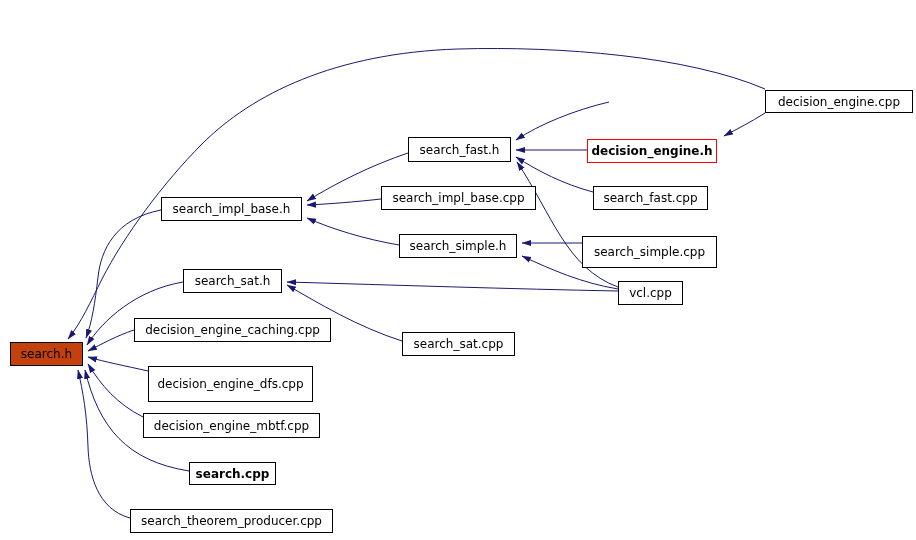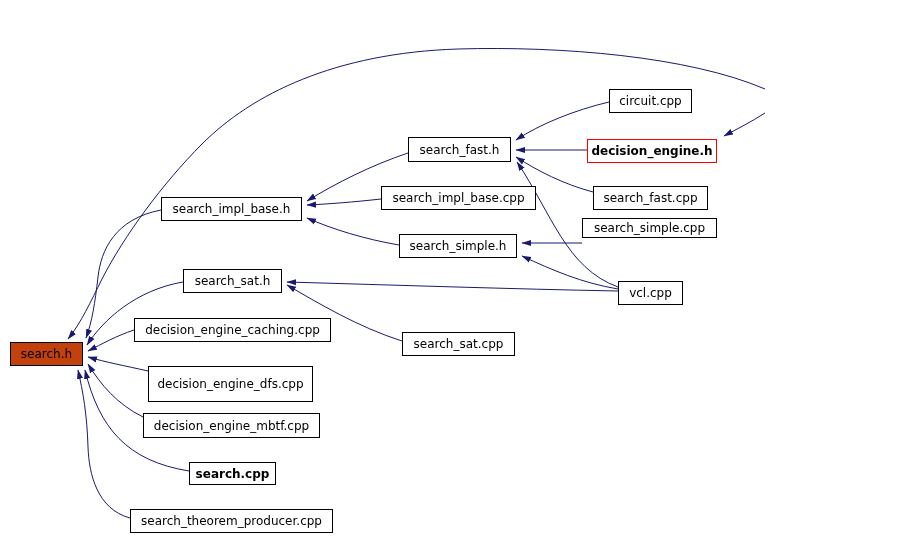--- a/index.html
+++ b/index.html
@@ -76,32 +76,32 @@
     <path class="edge" d="M 130,518 C 97,509 89,474 88,447 C 87,414 83,392 78,370" marker-end="url(#arrow)"></path>
     <path class="edge" d="M 765,89 C 688,56 560,46 458,49 C 335,53 252,94 202,144 C 163,183 124,236 102,279 C 91,301 81,323 68,339" marker-end="url(#arrow)"></path>
   </svg>
 
   <div class="node root" style="left:10px;  top:342px; width:73px;  height:24px;">search.h</div>
 
   <div class="node" style="left:161px; top:197px; width:141px; height:24px;">search_impl_base.h</div>
 
   <div class="node" style="left:408px; top:137px; width:103px; height:25px;">search_fast.h</div>
 
-  <div class="node" style="left:609px; top:89px;  width:83px;  height:24px;">circuit.cpp</div>
 
+  <div class="node" style="left:765px; top:90px;  width:148px; height:23px;">decision_engine.cpp</div>
 
   <div class="node highlight" style="left:587px; top:139px; width:130px; height:24px;font-weight:bold;">decision_engine.h</div>
 
   <div class="node" style="left:593px; top:186px; width:115px; height:24px;">search_fast.cpp</div>
 
   <div class="node" style="left:381px; top:186px; width:155px; height:24px;">search_impl_base.cpp</div>
 
   <div class="node" style="left:399px; top:234px; width:118px; height:24px;text-align:right;">search_simple.h</div>
 
-  <div class="node" style="left:582px; top:218px; width:135px; height:20px;">search_simple.cpp</div>
+  <div class="node" style="left:582px; top:236px; width:135px; height:32px;">search_simple.cpp</div>
 
   <div class="node" style="left:618px; top:281px; width:65px;  height:24px;">vcl.cpp</div>
 
   <div class="node" style="left:183px; top:269px; width:99px;  height:24px;">search_sat.h</div>
 
   <div class="node" style="left:402px; top:332px; width:113px; height:24px;">search_sat.cpp</div>
 
   <div class="node" style="left:134px; top:318px; width:197px; height:24px;">decision_engine_caching.cpp</div>
 
   <div class="node" style="left:148px; top:366px; width:165px; height:36px;">decision_engine_dfs.cpp</div>

